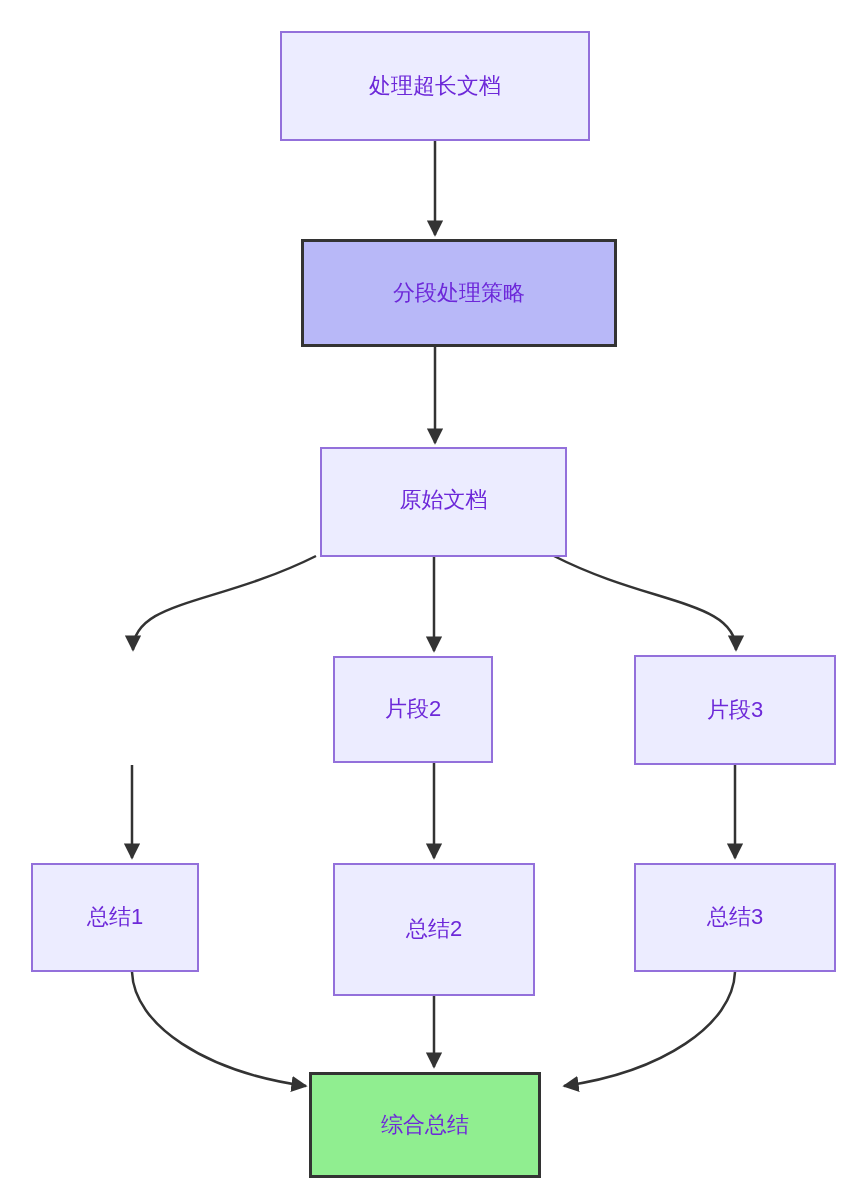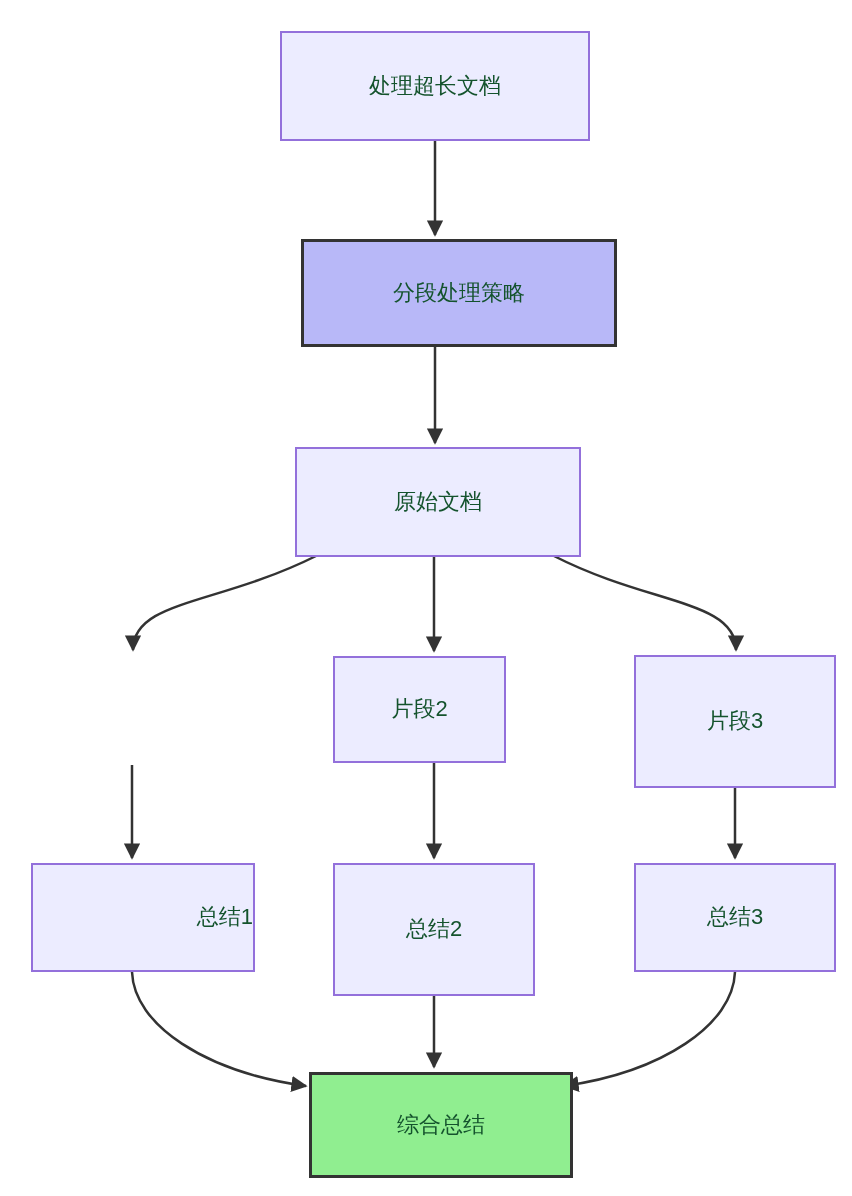--- a/index.html
+++ b/index.html
@@ -23,46 +23,46 @@
     height: 1196px;
   }
   .node {
     position: absolute;
     box-sizing: border-box;
     display: flex;
     align-items: center;
     justify-content: center;
     background: #ECECFF;
     border: 2px solid #9370DB;
-    color: #14532d;
+    color: #6d28d9;
     font-size: 22px;
     line-height: 1.2;
     text-align: center;
     white-space: nowrap;
   }
   .node--strategy {
     background: #B8B8F8;
     border: 3.5px solid #333333;
     margin-left: 24px;
   }
   .node--final {
     background: #90EE90;
     border: 3.5px solid #333333;
   }
   
   .n-a  { left: 280px; top: 31px;   width: 310px; height: 110px; }
   .n-b  { left: 277px; top: 239px;  width: 316px; height: 108px; }
-  .n-c  { left: 295px; top: 447px;  width: 286px; height: 110px; }
+  .n-c  { left: 320px; top: 447px;  width: 247px; height: 110px; font-family: Liberation Mono, monospace; }
   .n-d1 { left: 31px;  top: 655px;  width: 202px; height: 110px; }
-  .n-d2 { left: 333px; top: 656px;  width: 173px; height: 107px; }
-  .n-d3 { left: 634px; top: 655px;  width: 202px; height: 133px; }
-  .n-e1 { left: 31px;  top: 863px;  width: 224px; height: 109px; justify-content: flex-end; }
+  .n-d2 { left: 333px; top: 656px;  width: 160px; height: 107px; }
+  .n-d3 { left: 634px; top: 655px;  width: 202px; height: 110px; }
+  .n-e1 { left: 31px;  top: 863px;  width: 168px; height: 109px; }
   .n-e2 { left: 333px; top: 863px;  width: 202px; height: 133px; }
   .n-e3 { left: 634px; top: 863px;  width: 202px; height: 109px; }
-  .n-f  { left: 309px; top: 1072px; width: 264px; height: 106px; justify-content: center; }
+  .n-f  { left: 309px; top: 1072px; width: 232px; height: 106px; justify-content: center; }
   .edge {
     fill: none;
     stroke: #333333;
     stroke-width: 2.5;
   }
 </style>
 </head>
 <body>
 
 <div class="canvas">

